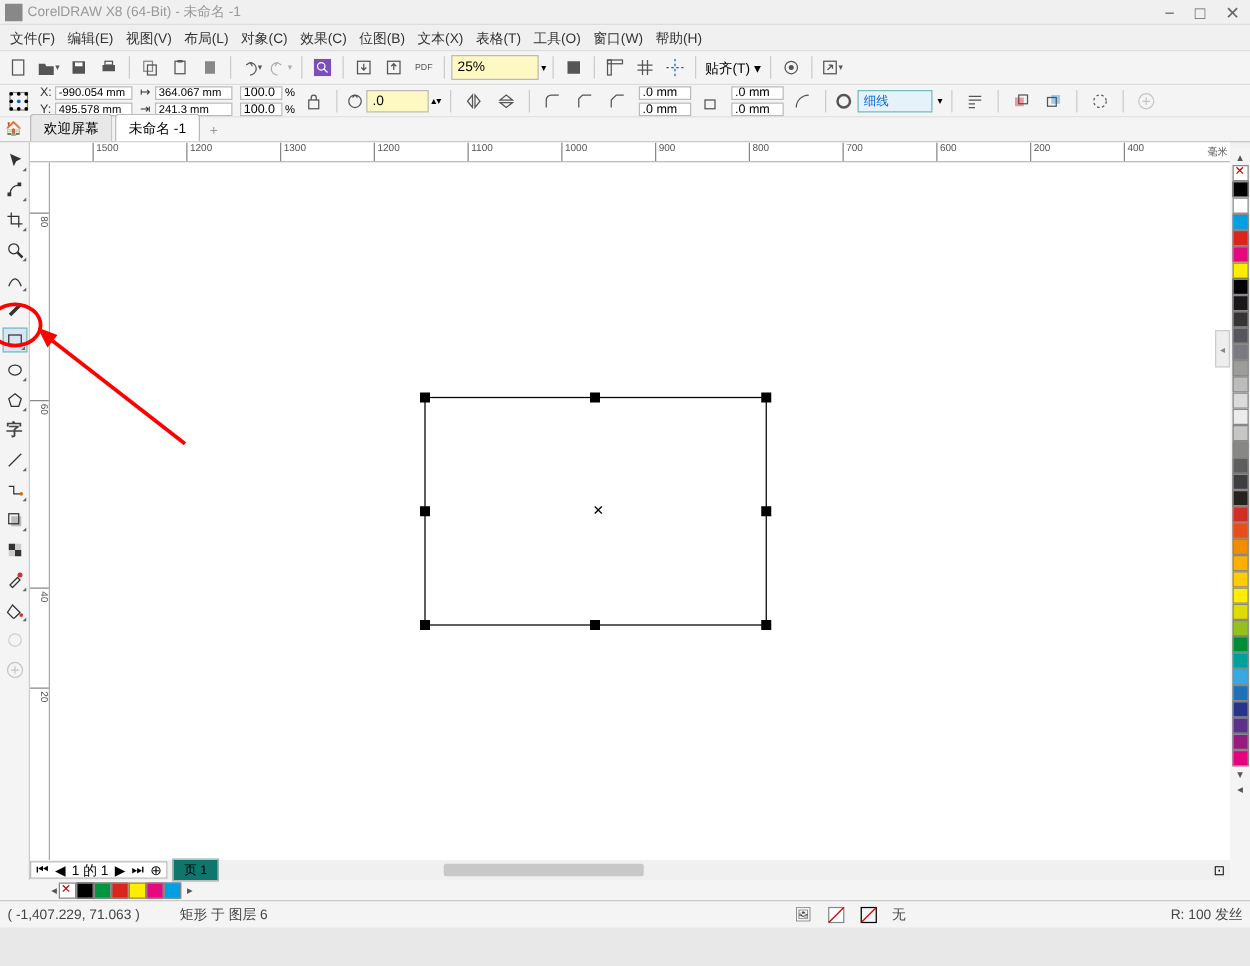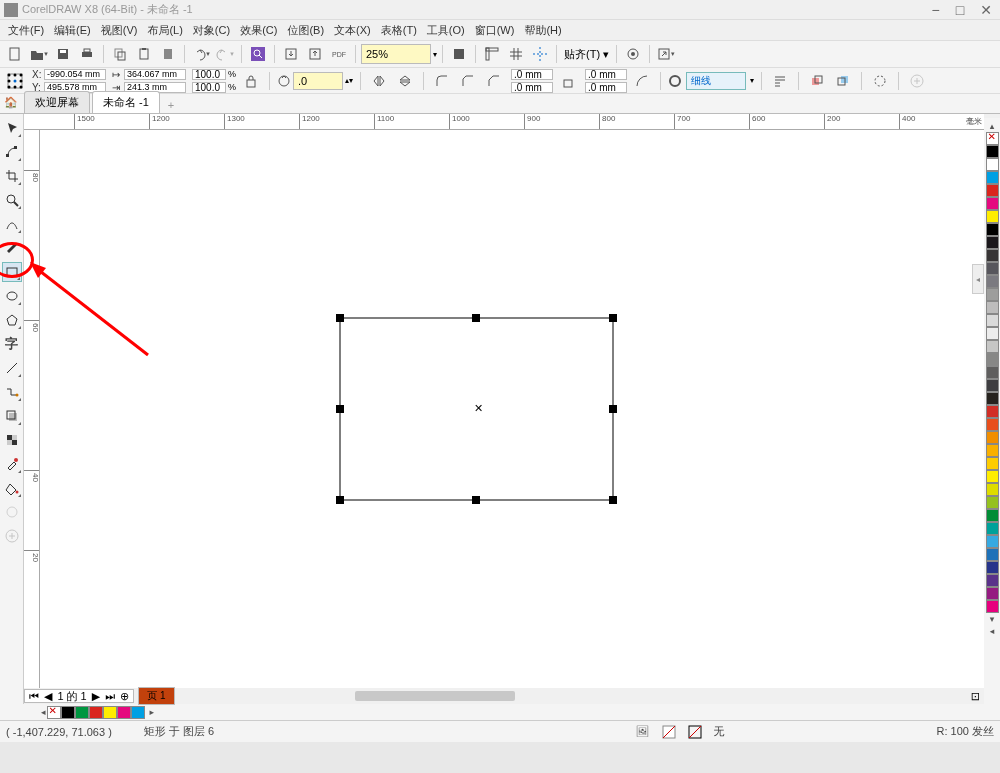--- a/index.html
+++ b/index.html
@@ -35,21 +35,21 @@
 .tool { width:20px; height:20px; display:flex; align-items:center; justify-content:center; cursor:pointer; color:#444; position:relative; }
 .tool.active { background:#d8e6f2; border:1px solid #7bb; }
 .tool .flyout { position:absolute; right:1px; bottom:1px; width:0; height:0; border-right:3px solid #666; border-top:3px solid transparent; }
 .canvas-area { position:absolute; left:40px; top:16px; right:16px; bottom:16px; background:#fff; overflow:hidden; }
 .canvas-svg { position:absolute; left:0; top:0; width:100%; height:100%; }
 .scroll-v { position:absolute; right:0; top:16px; width:16px; bottom:16px; background:#f0f0f0; }
 .scroll-v .thumb { position:absolute; left:2px; right:2px; top:10px; height:200px; background:#c8c8c8; border-radius:2px; }
 .scroll-h-row { position:absolute; left:24px; right:16px; bottom:0; height:16px; background:#f0f0f0; display:flex; align-items:center; }
 .page-nav { display:flex; align-items:center; gap:1px; background:#fff; border:1px solid #bbb; height:14px; padding:0 2px; font-size:9px; }
 .page-nav span { cursor:pointer; padding:0 2px; }
-.page-tab { background:#c2410c; border:1px solid #bbb; padding:1px 8px; font-size:10px; margin-left:4px; }
+.page-tab { background:#0f766e; border:1px solid #bbb; padding:1px 8px; font-size:10px; margin-left:4px; }
 .scroll-h-track { flex:1; margin-left:40px; position:relative; height:12px; background:#f0f0f0; }
 .scroll-h-track .thumb { position:absolute; top:1px; bottom:1px; left:140px; width:160px; background:#c8c8c8; border-radius:2px; }
 .color-palette { position:absolute; right:0; top:118px; width:16px; bottom:60px; background:#f4f4f4; display:flex; flex-direction:column; align-items:center; gap:0; padding-top:2px; }
 .color-sw { width:13px; height:13px; border:1px solid #888; cursor:pointer; }
 .color-sw.none { background:#fff; position:relative; }
 .color-sw.none::after { content:"✕"; position:absolute; top:-2px; left:1px; color:#c00; font-size:10px; }
 .palette-arrow { font-size:9px; color:#555; cursor:pointer; padding:1px; }
 .bottom-palette { height:16px; background:#f4f4f4; display:flex; align-items:center; padding-left:40px; gap:0; }
 .bottom-palette .color-sw { width:14px; height:13px; }
 .statusbar { height:22px; background:#f4f4f4; border-top:1px solid #ccc; display:flex; align-items:center; padding:0 6px; gap:12px; font-size:10px; color:#444; }

